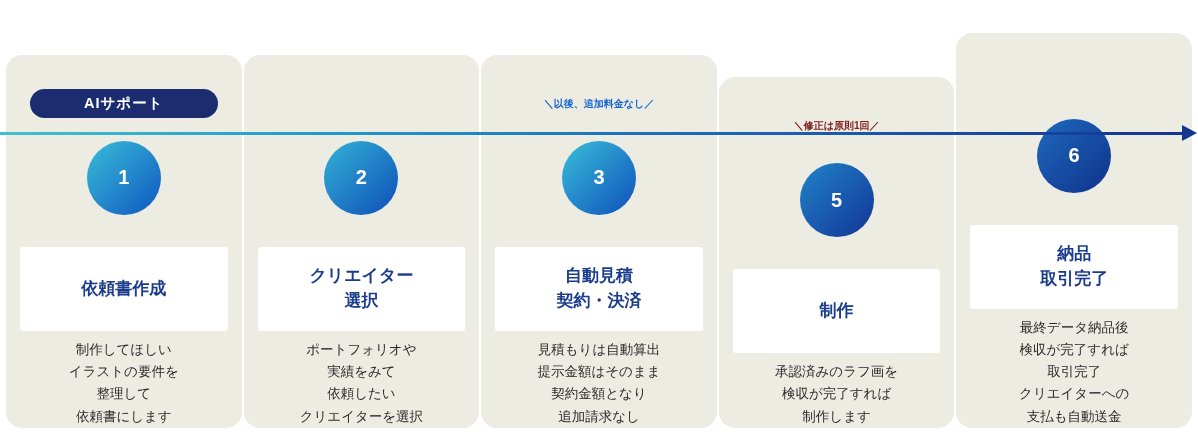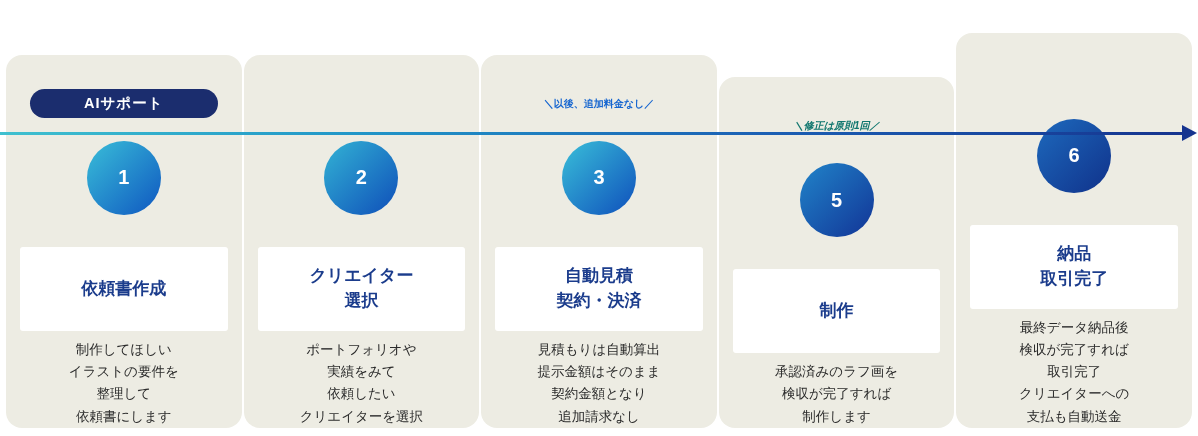--- a/index.html
+++ b/index.html
@@ -175,21 +175,21 @@
       </div>
       <div class="desc">見積もりは自動算出
 提示金額はそのまま
 契約金額となり
 追加請求なし</div>
     </div>
 
 
     <div class="step-card">
       <div class="top-row">
-        <div class="annotation" style="color: #0f766e; font-style: italic;">＼修正は原則1回／</div>
+        <div class="annotation" style="color: #7f1d1d;">＼修正は原則1回／</div>
       </div>
       <div class="circle" style="background: linear-gradient(135deg, rgb(31, 124, 196) 10%, rgb(20, 64, 158) 85%);">
         <span class="num">5</span>
       </div>
       <div class="title-box">
         <div class="title">制作</div>
       </div>
       <div class="desc">承認済みのラフ画を
 検収が完了すれば
 制作します</div>

